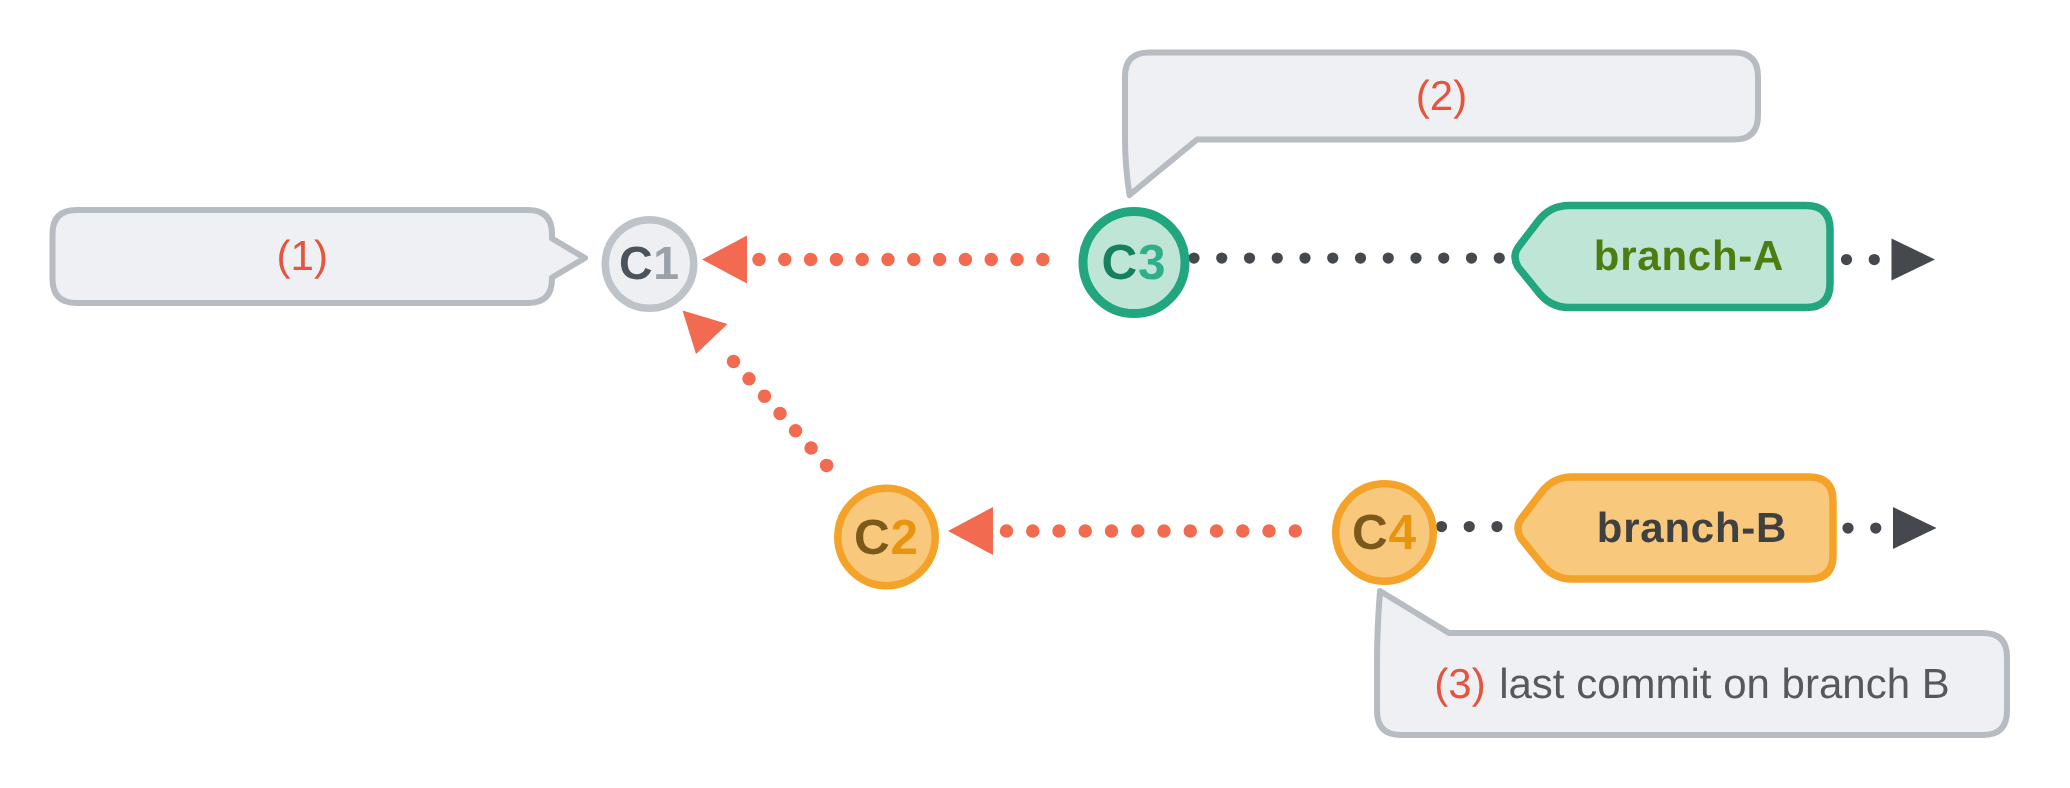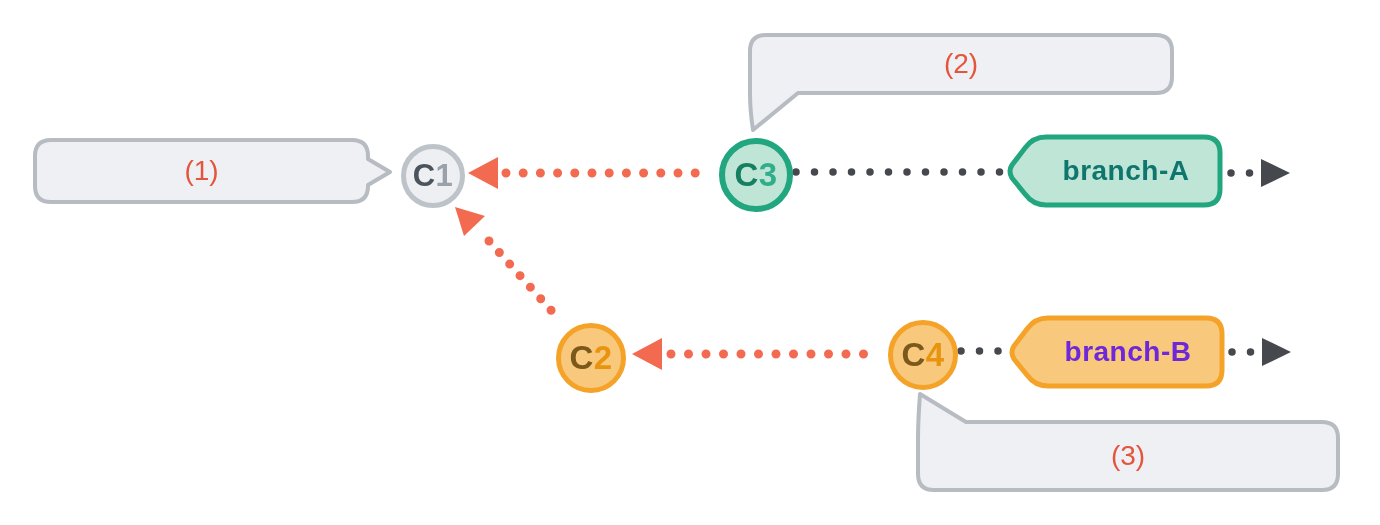--- a/index.html
+++ b/index.html
@@ -8,22 +8,22 @@
     font-family:"Liberation Sans", sans-serif; overflow:hidden;
   }
   svg.layer { position:absolute; left:0; top:0; width:1380px; height:525px; }
 
   .overlay { position:absolute; display:flex; align-items:center; justify-content:center; }
 
   .callout-text { color:#55595f; font-size:28px; white-space:nowrap; gap:9px; }
   .callout-text .num { color:#e5543c; }
 
   .tag-label { font-weight:700; font-size:28px; letter-spacing:0.5px; white-space:nowrap; }
-  .tag-a .tag-label { color:#0f766e; }
-  .tag-b .tag-label { color:#6d28d9; }
+  .tag-a .tag-label { color:#4d7c0f; }
+  .tag-b .tag-label { color:#404040; }
 
   .node {
     position:absolute; border-radius:50%; box-sizing:border-box;
     display:flex; align-items:center; justify-content:center;
     font-weight:700; font-size:33px; letter-spacing:0.5px;
   }
   .node-gray   { background:#edeff2; border:5px solid #bdc3c9; font-size:31px; }
   .node-gray   .c { color:#4b545c; } .node-gray   .d { color:#99a1a9; }
   .node-teal   { background:#bfe5d7; border:6px solid #21a67f; }
   .node-teal   .c { color:#14805f; } .node-teal   .d { color:#2fae89; }
@@ -63,20 +63,21 @@
   </svg>
 
   <div class="overlay callout-text" style="left:35px; top:140px; width:333px; height:62px;">
     <span class="num">(1)</span>
   </div>
   <div class="overlay callout-text" style="left:750px; top:35px; width:422px; height:58px;">
     <span class="num">(2)</span>
   </div>
   <div class="overlay callout-text" style="left:918px; top:422px; width:420px; height:68px;">
     <span class="num">(3)</span>
+    <span>last commit on branch B</span>
   </div>
 
   <div class="node node-gray" style="left:401px; top:144px; width:64px; height:64px;">
     <span class="c">C</span>
       <span class="d">1</span>
   </div>
   <div class="node node-teal" style="left:719px; top:138px; width:74px; height:74px;">
     <span class="c">C</span>
       <span class="d">3</span>
   </div>

